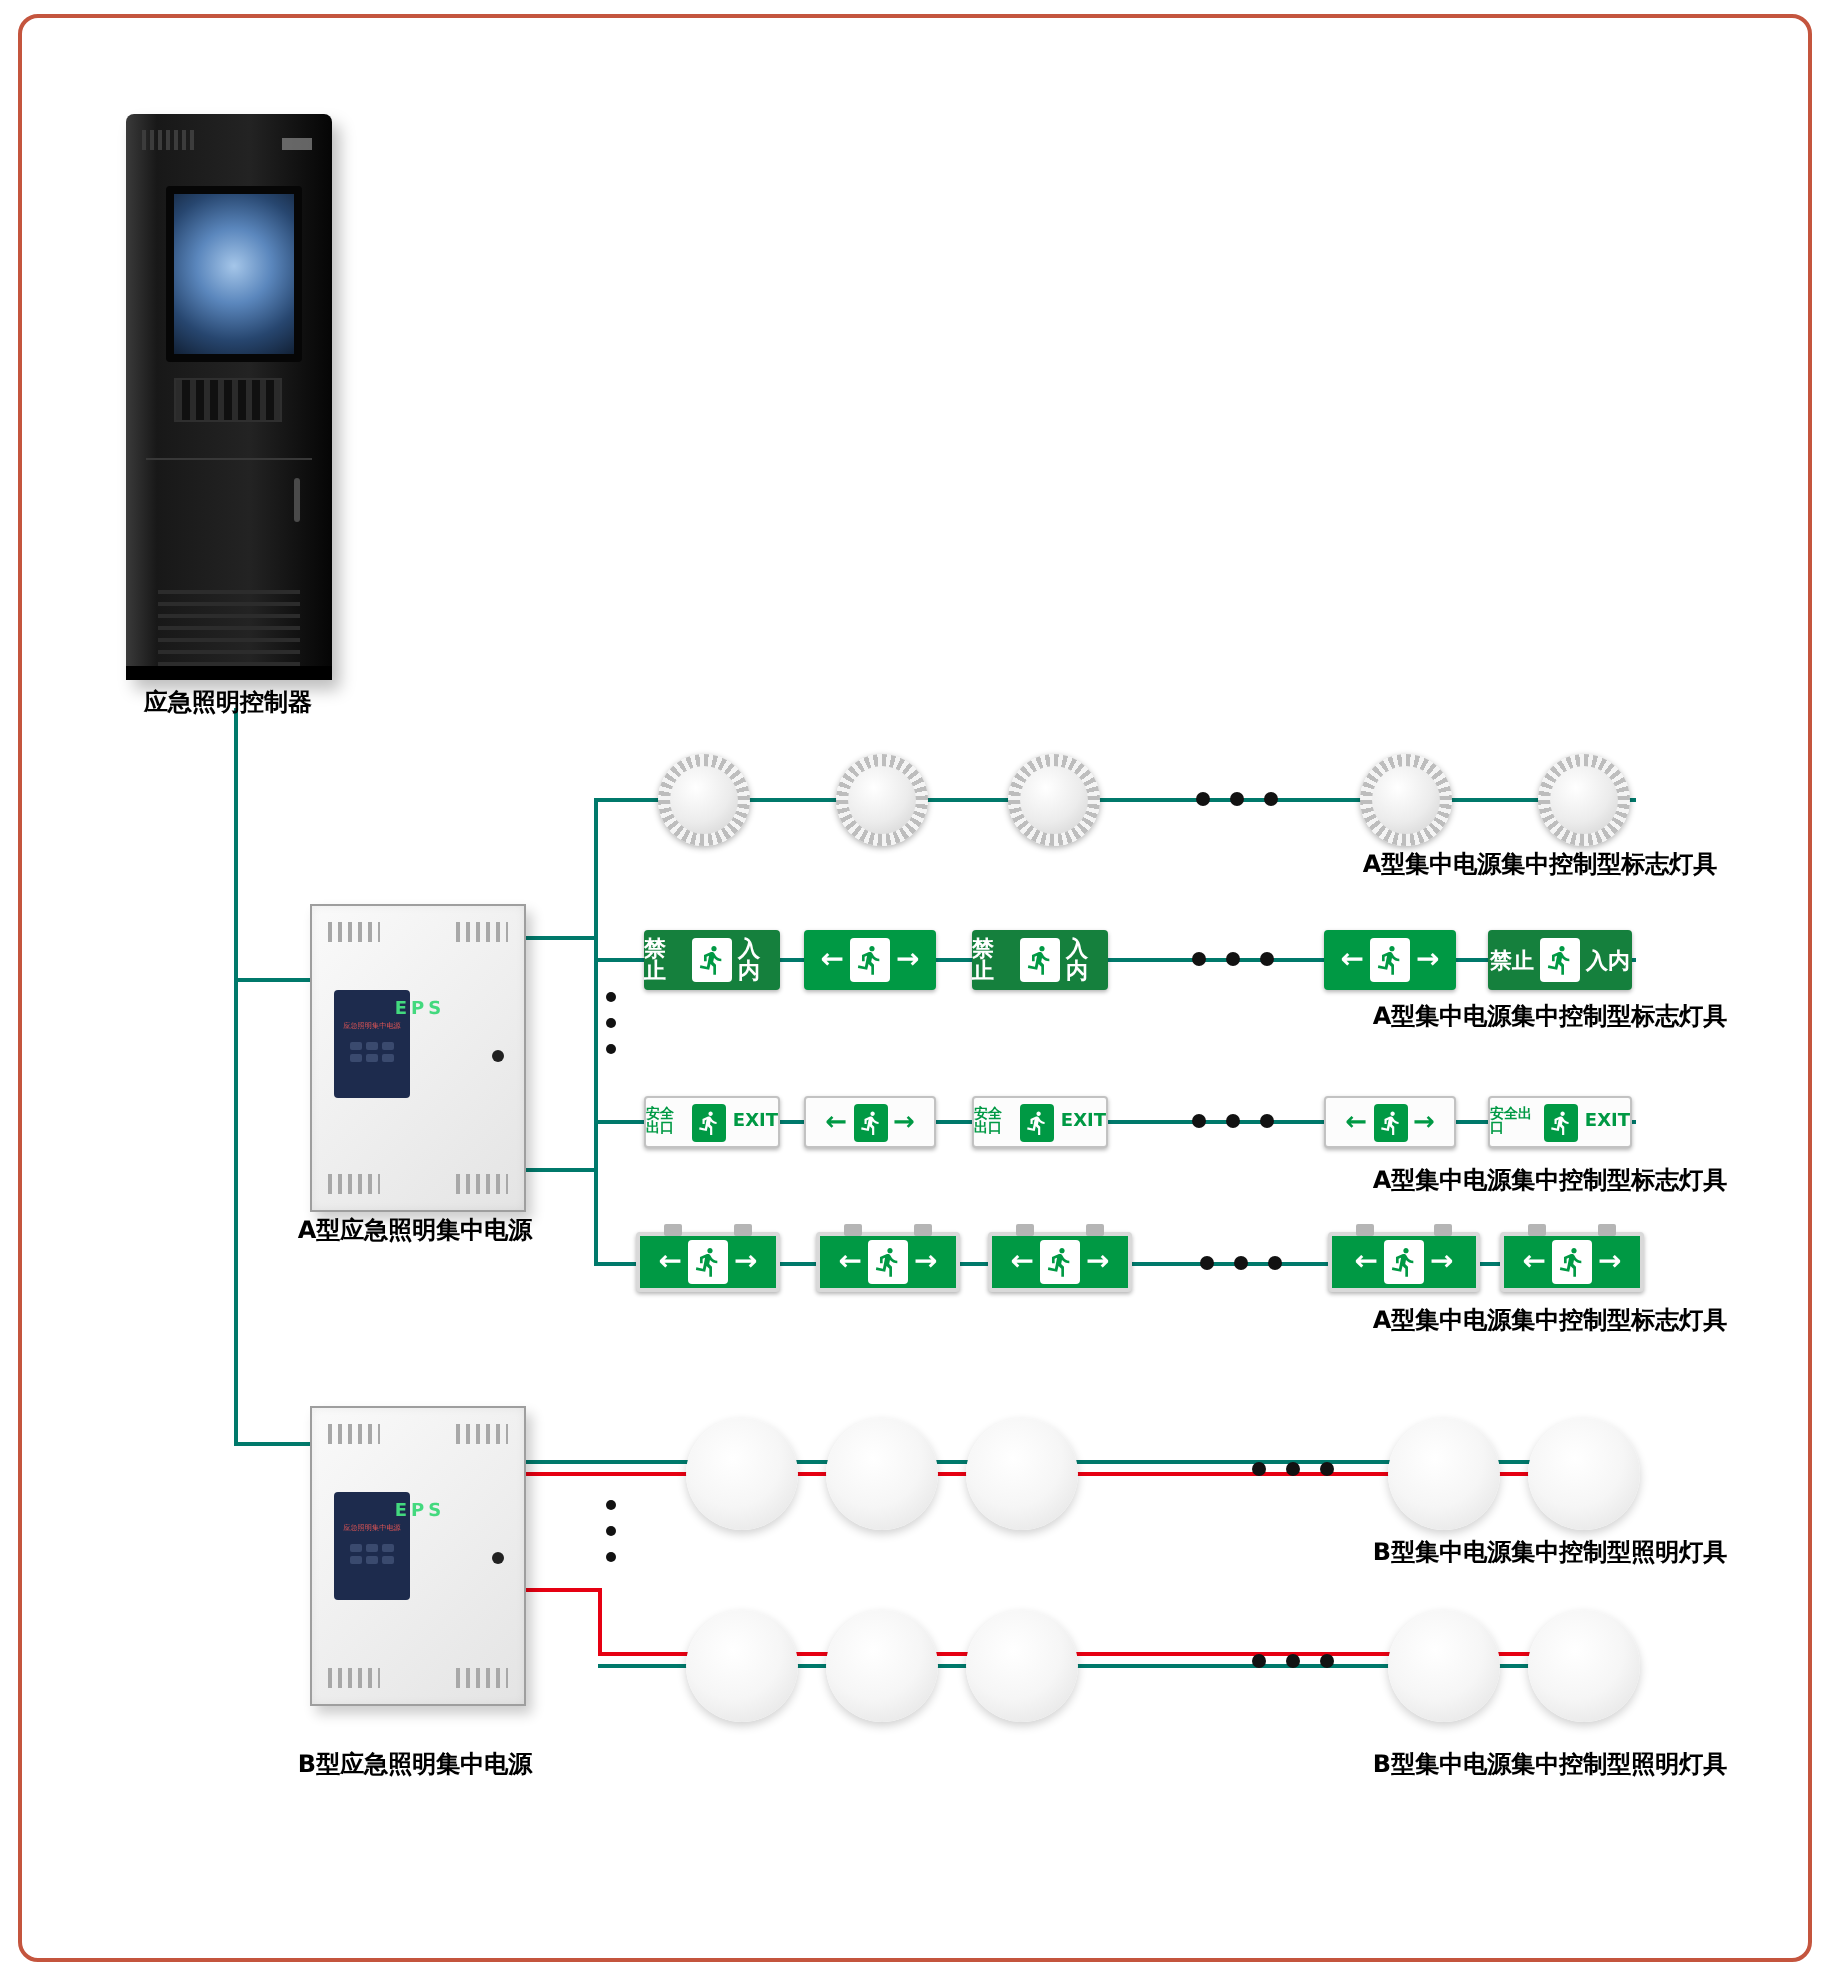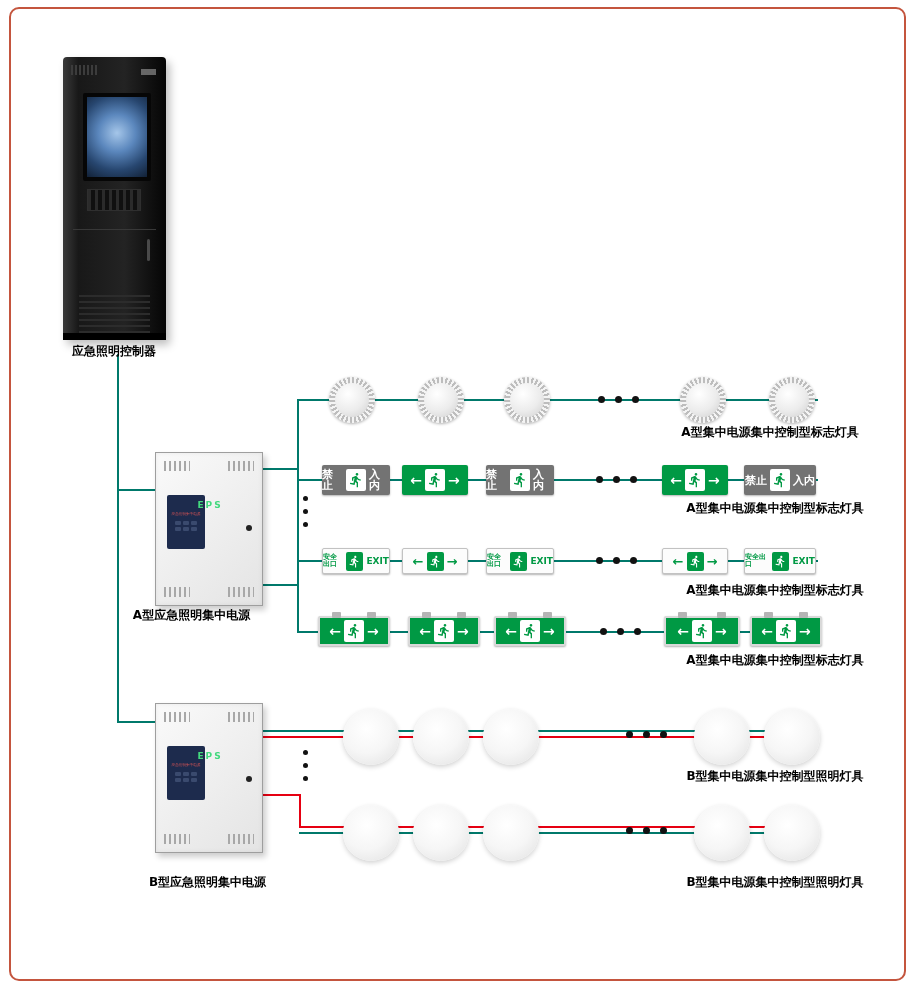--- a/index.html
+++ b/index.html
@@ -56,21 +56,21 @@
     box-shadow:0 1px 3px rgba(0,0,0,.3);}
   .lampA::after{content:"";position:absolute;inset:6px;border-radius:50%;
     background:radial-gradient(circle at 38% 32%,#ffffff 0%,#ececec 55%,#cfcfcf 100%);}
   .lampB{position:absolute;width:56px;height:56px;border-radius:50%;z-index:3;
     background:radial-gradient(circle at 42% 36%,#ffffff 0%,#f6f6f6 50%,#e0e0e0 100%);
     box-shadow:0 2px 5px rgba(0,0,0,.18);}
 
   
   .sign{position:absolute;display:flex;align-items:center;justify-content:center;gap:3px;z-index:3;
     border-radius:2px;box-shadow:0 1px 2px rgba(0,0,0,.3);box-sizing:border-box;}
-  .sign-red{height:30px;background:#737373;}
+  .sign-red{height:30px;background:#15803d;}
   .rtxt{color:#fff;font-weight:bold;font-size:11px;line-height:1;}
   .sign-green{height:30px;background:#009944;}
   .ar{color:#fff;font-weight:bold;font-size:14px;line-height:1;}
   .sign-white{height:26px;background:#fcfcfc;border:1px solid #c2c2c2;}
   .wcn{color:#009944;font-weight:bold;font-size:7px;line-height:1;}
   .wen{color:#009944;font-weight:bold;font-size:9px;line-height:1;}
   .war{color:#009944;font-weight:bold;font-size:13px;line-height:1;}
   .sign-hang{height:30px;background:#009944;border:2px solid #d9d9d9;}
   .tab{position:absolute;top:-6px;width:9px;height:6px;background:#b5b5b5;border-radius:1px;}
   .t-l{left:12px}.t-r{right:12px}
@@ -144,21 +144,21 @@
           <i></i>
           <i></i>
           <i></i>
           <i></i>
           <i></i>
           <i></i>
         </span>
     </div>
     <span class="lock"></span>
   </div>
-  <div class="lbl" style="left:104px;top:608px;width:175px">A型应急照明集中电源</div>
+  <div class="lbl" style="left:120px;top:608px;width:175px">A型应急照明集中电源</div>
   <div class="vdots" style="left:303px;top:496px">
       <i></i>
       <i></i>
       <i></i>
     </div>
 
   <div class="eps" style="left:155px;top:703px;height:148px">
     <span class="vent v-tl"></span>
     <span class="vent v-tr"></span>
     <span class="vent v-bl"></span>

